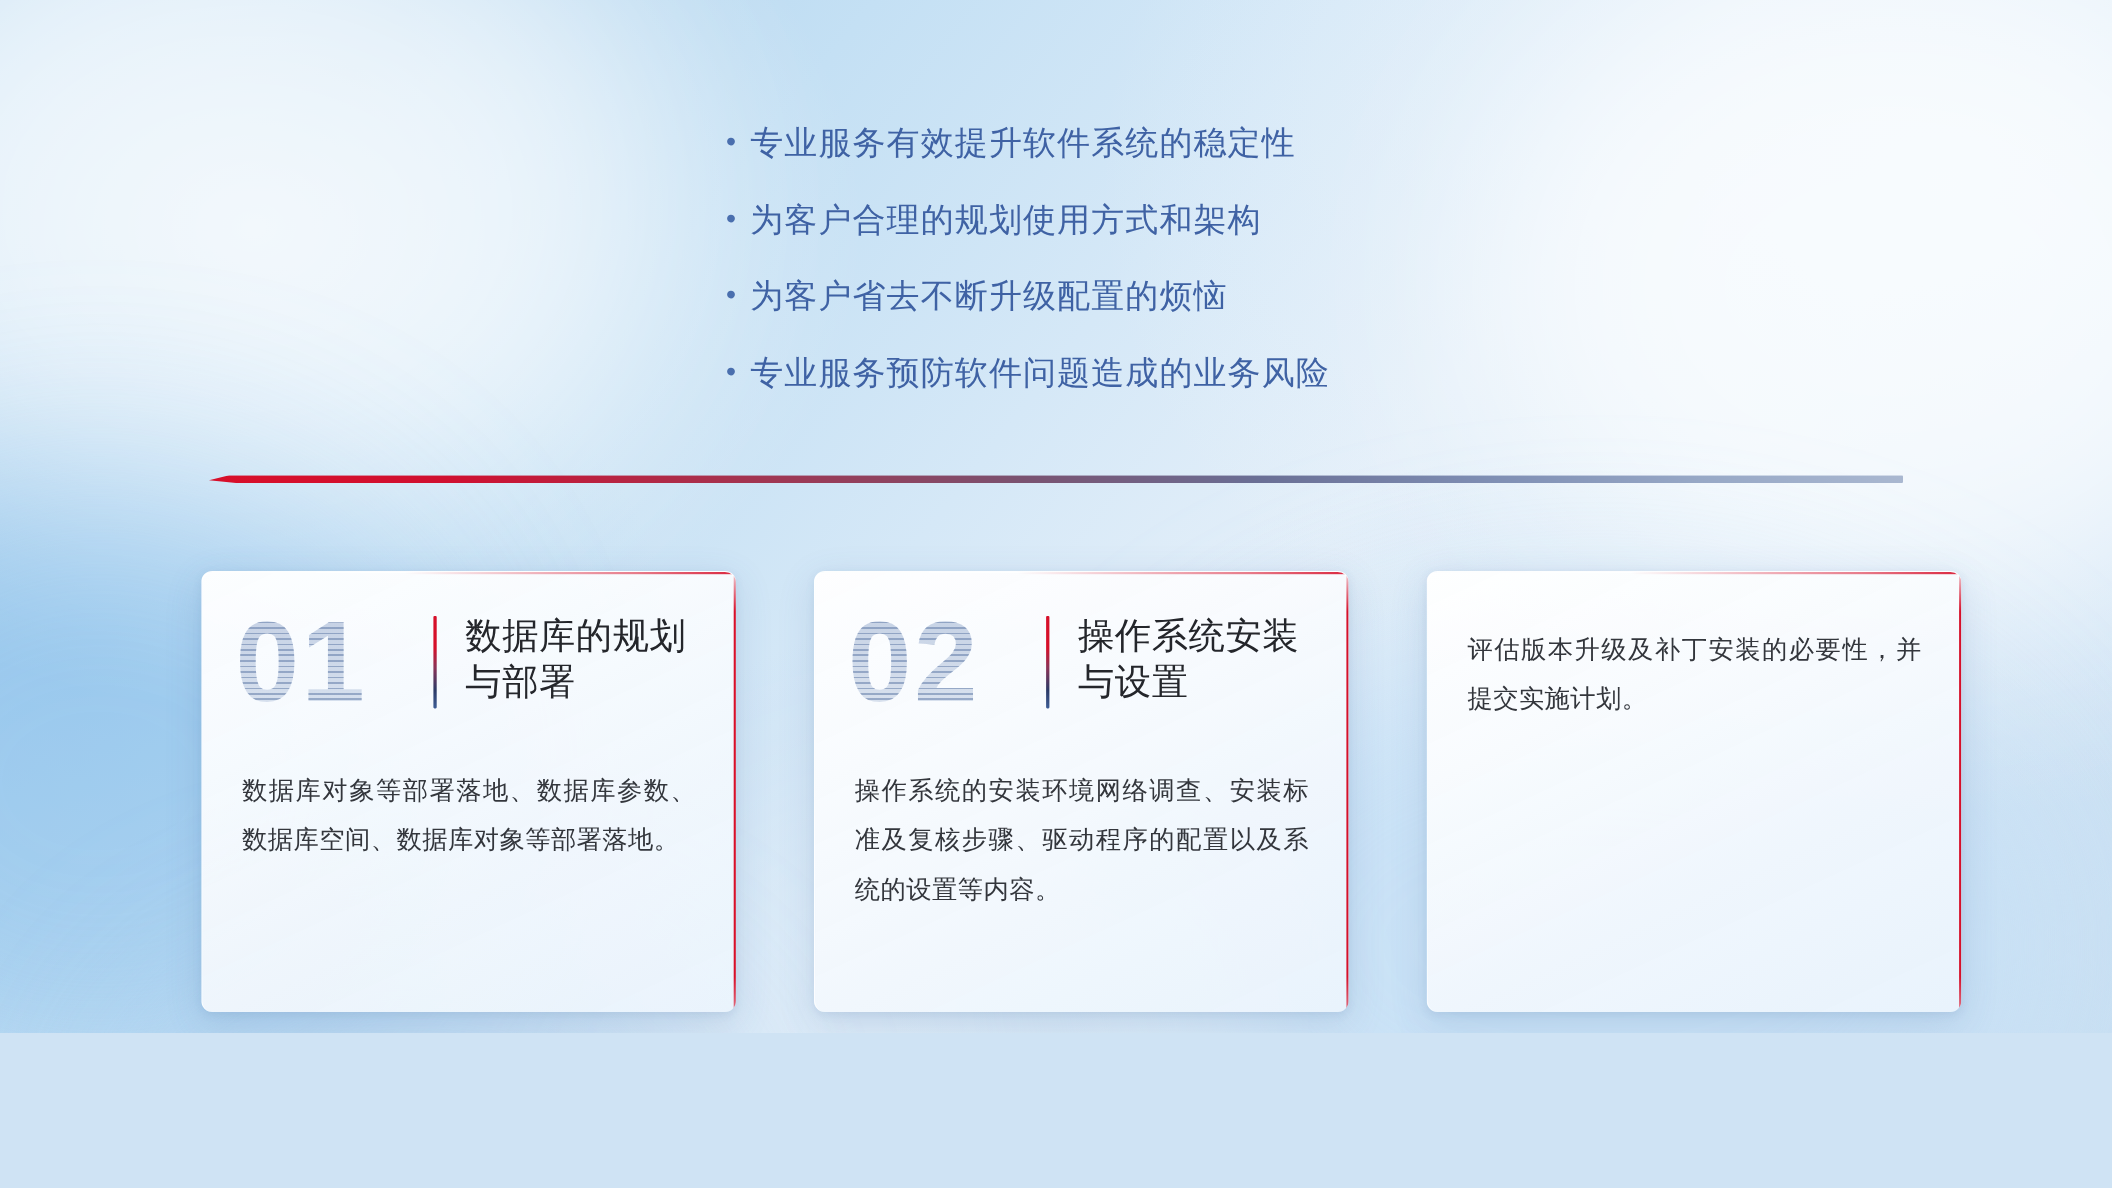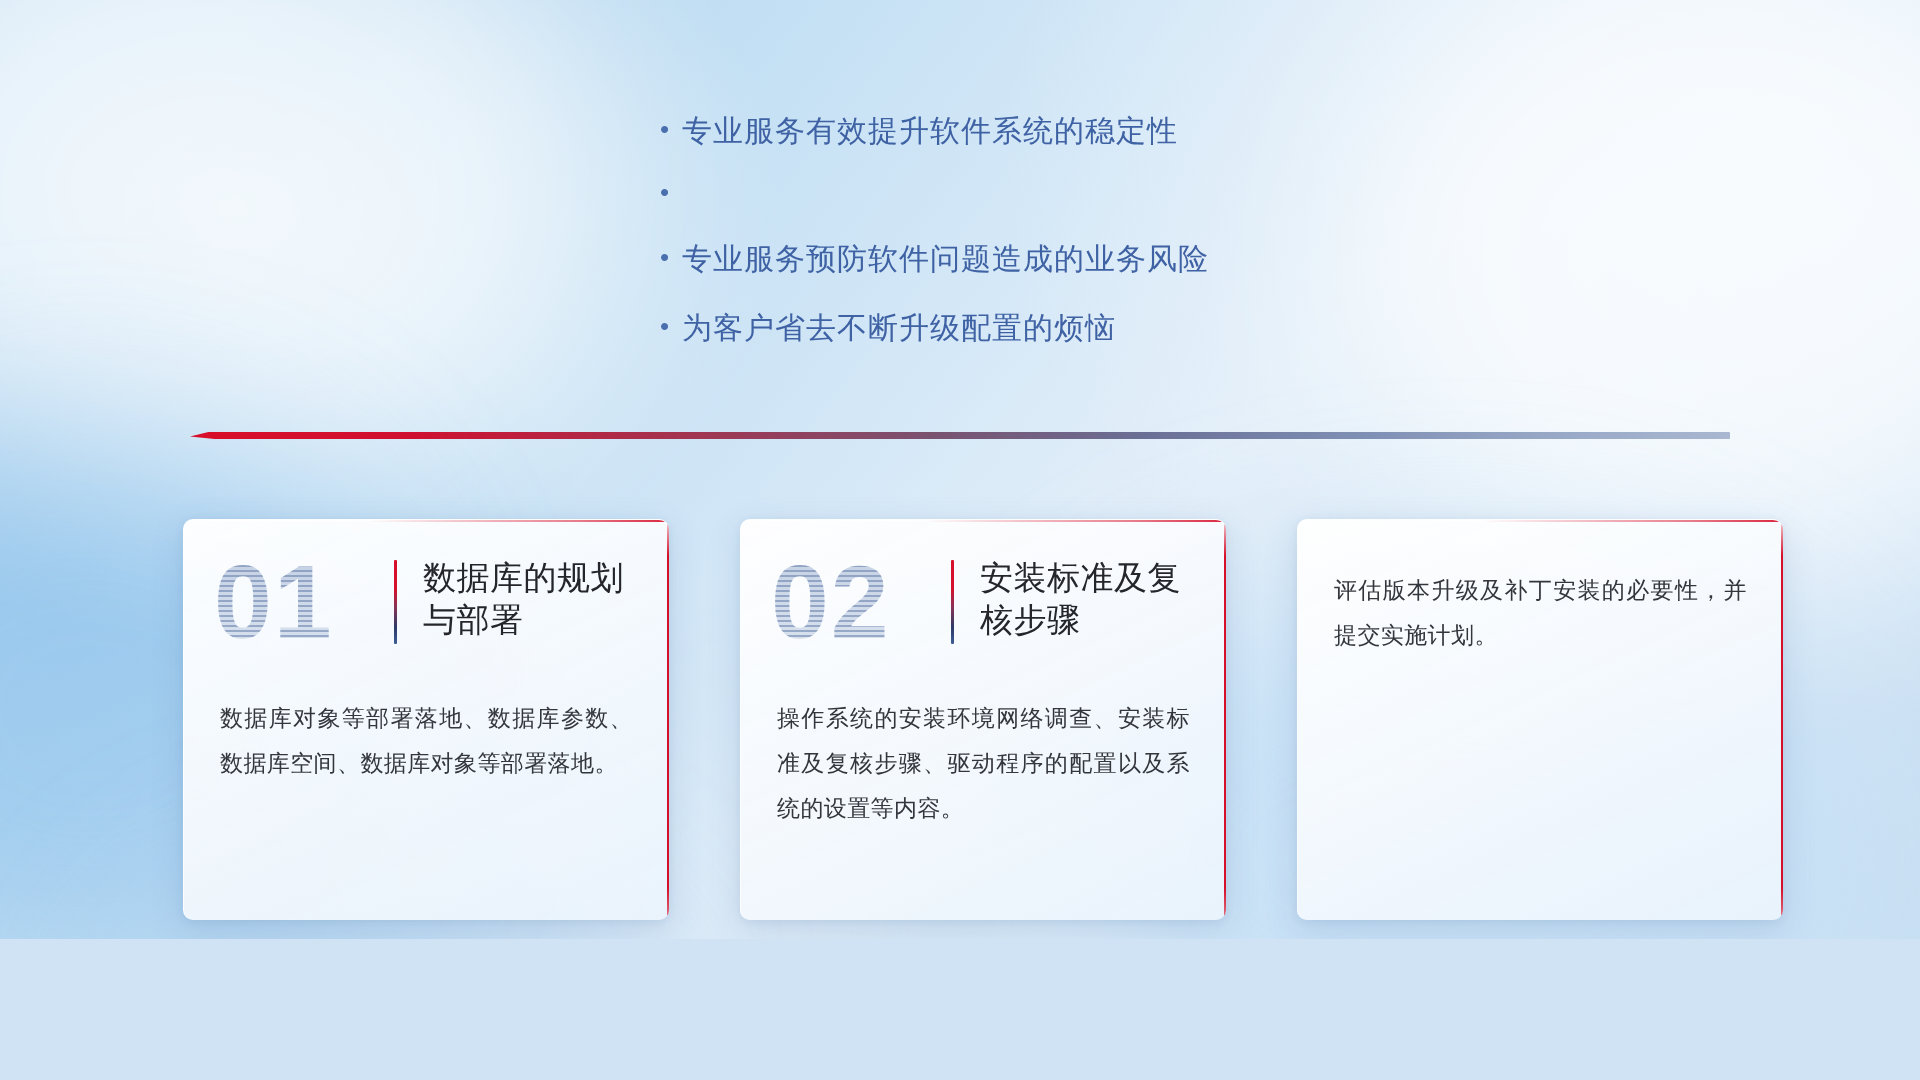--- a/index.html
+++ b/index.html
@@ -237,28 +237,29 @@
   <div class="blob blob-e"></div>
   <div class="blob blob-f"></div>
 
   <div class="bullets">
     <div class="bullet-row">
       <span class="bullet-dot"></span>
       <span class="bullet-text">专业服务有效提升软件系统的稳定性</span>
     </div>
     <div class="bullet-row">
       <span class="bullet-dot"></span>
+      <span class="bullet-text">为客户合理的规划使用方式和架构</span>
+    </div>
+    <div class="bullet-row">
+      <span class="bullet-dot"></span>
+      <span class="bullet-text">为客户省去不断升级配置的烦恼</span>
     </div>
     <div class="bullet-row">
       <span class="bullet-dot"></span>
       <span class="bullet-text">专业服务预防软件问题造成的业务风险</span>
-    </div>
-    <div class="bullet-row">
-      <span class="bullet-dot"></span>
-      <span class="bullet-text">为客户省去不断升级配置的烦恼</span>
     </div>
   </div>
 
   <div class="divider-wrap">
     <div class="divider-line"></div>
   </div>
 
   <div class="cards">
 
     <div class="card">
@@ -267,21 +268,21 @@
         <div class="card-sep"></div>
         <div class="card-title">数据库的规划与部署</div>
       </div>
       <div class="card-body">数据库对象等部署落地、数据库参数、数据库空间、数据库对象等部署落地。</div>
     </div>
 
     <div class="card">
       <div class="card-head">
         <div class="card-number">02</div>
         <div class="card-sep"></div>
-        <div class="card-title">安装标准及复核步骤</div>
+        <div class="card-title">操作系统安装与设置</div>
       </div>
       <div class="card-body">操作系统的安装环境网络调查、安装标准及复核步骤、驱动程序的配置以及系统的设置等内容。</div>
     </div>
 
     <div class="card">
       <div class="card-body">评估版本升级及补丁安装的必要性，并提交实施计划。</div>
     </div>
 
   </div>
 

